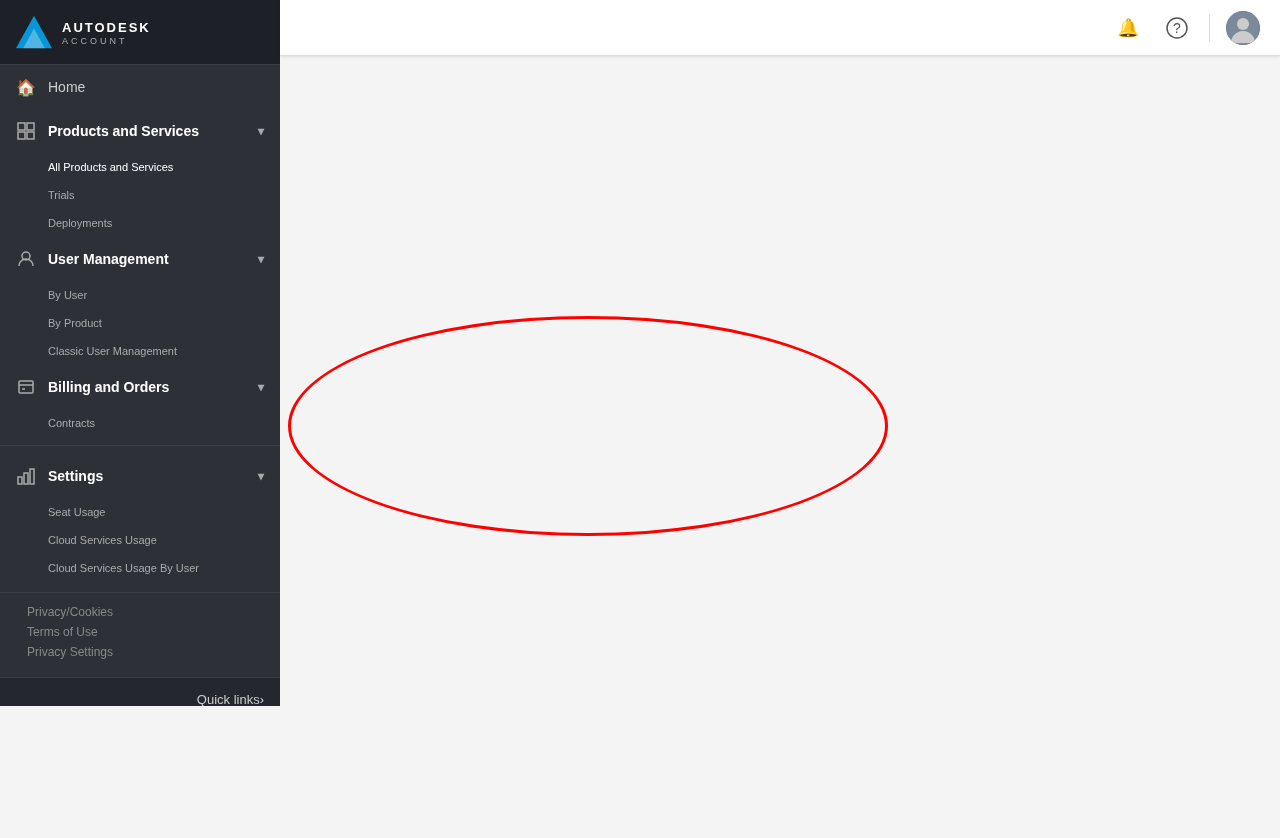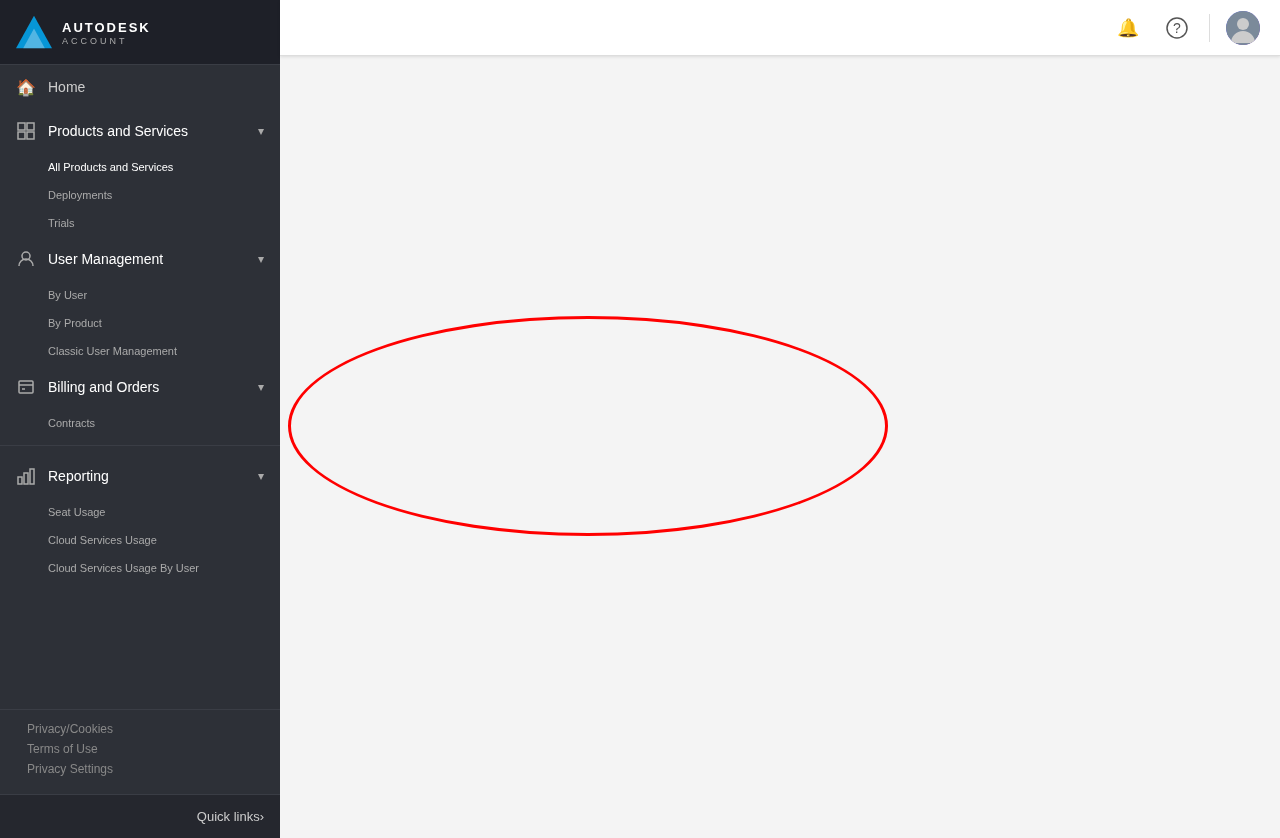--- a/index.html
+++ b/index.html
@@ -6,21 +6,21 @@
     body { font-family: Arial, sans-serif; background: #f4f4f4; display: flex; height: 838px; overflow: hidden; }
 
     
     #sidebar {
       width: 280px;
       min-width: 280px;
       background: #2d3037;
       color: #ccc;
       display: flex;
       flex-direction: column;
-      height: 838px;
+      height: 706px;
       overflow-y: auto;
     }
     #sidebar::-webkit-scrollbar { width: 4px; }
     #sidebar::-webkit-scrollbar-thumb { background: #555; }
 
     .sidebar-logo {
       display: flex;
       align-items: center;
       padding: 14px 16px;
       background: #1e2028;
@@ -39,21 +39,21 @@
     .sidebar-nav { flex: 1; padding-bottom: 10px; }
 
     .nav-item {
       display: flex; align-items: center;
       padding: 12px 16px;
       cursor: pointer;
       color: #ccc;
       font-size: 14px;
     }
     .nav-item.section-header {
-      color: #fff; font-weight: normal; font-size: 14px;
+      color: #fff; font-weight: bold; font-size: 14px;
     }
     .nav-item .nav-icon {
       width: 20px; height: 20px; margin-right: 12px; flex-shrink: 0;
       display: flex; align-items: center; justify-content: center;
       color: #aaa; font-size: 16px;
     }
     .nav-item .chevron {
       margin-left: auto; font-size: 12px; color: #aaa;
     }
     .sub-item {
@@ -147,24 +147,24 @@
               <rect x="10" y="10" width="7" height="7" stroke="#aaa" stroke-width="1.5" fill="none"></rect>
             </svg>
         </span>
         <span>Products and Services</span>
         <span class="chevron">▾</span>
       </div>
       <div class="sub-item active">
         <span>All Products and Services</span>
       </div>
       <div class="sub-item">
+        <span>Trials</span>
+      </div>
+      <div class="sub-item">
         <span>Deployments</span>
-      </div>
-      <div class="sub-item">
-        <span>Trials</span>
       </div>
 
       <div class="nav-item section-header">
         <span class="nav-icon">
           <svg width="18" height="18" viewBox="0 0 18 18" fill="none">
               <circle cx="9" cy="6" r="4" stroke="#aaa" stroke-width="1.5" fill="none"></circle>
               <path d="M2 16c0-3.866 3.134-7 7-7s7 3.134 7 7" stroke="#aaa" stroke-width="1.5" fill="none"></path>
             </svg>
         </span>
         <span>User Management</span>
@@ -198,21 +198,21 @@
       <hr class="sidebar-divider">
 
       <div class="nav-item section-header">
         <span class="nav-icon">
           <svg width="18" height="18" viewBox="0 0 18 18" fill="none">
               <rect x="1" y="10" width="4" height="7" stroke="#aaa" stroke-width="1.5" fill="none"></rect>
               <rect x="7" y="6" width="4" height="11" stroke="#aaa" stroke-width="1.5" fill="none"></rect>
               <rect x="13" y="2" width="4" height="15" stroke="#aaa" stroke-width="1.5" fill="none"></rect>
             </svg>
         </span>
-        <span>Reporting</span>
+        <span>Settings</span>
         <span class="chevron">▾</span>
       </div>
       <div class="sub-item">
         <span>Seat Usage</span>
       </div>
       <div class="sub-item">
         <span>Cloud Services Usage</span>
       </div>
       <div class="sub-item">
         <span>Cloud Services Usage By User</span>

